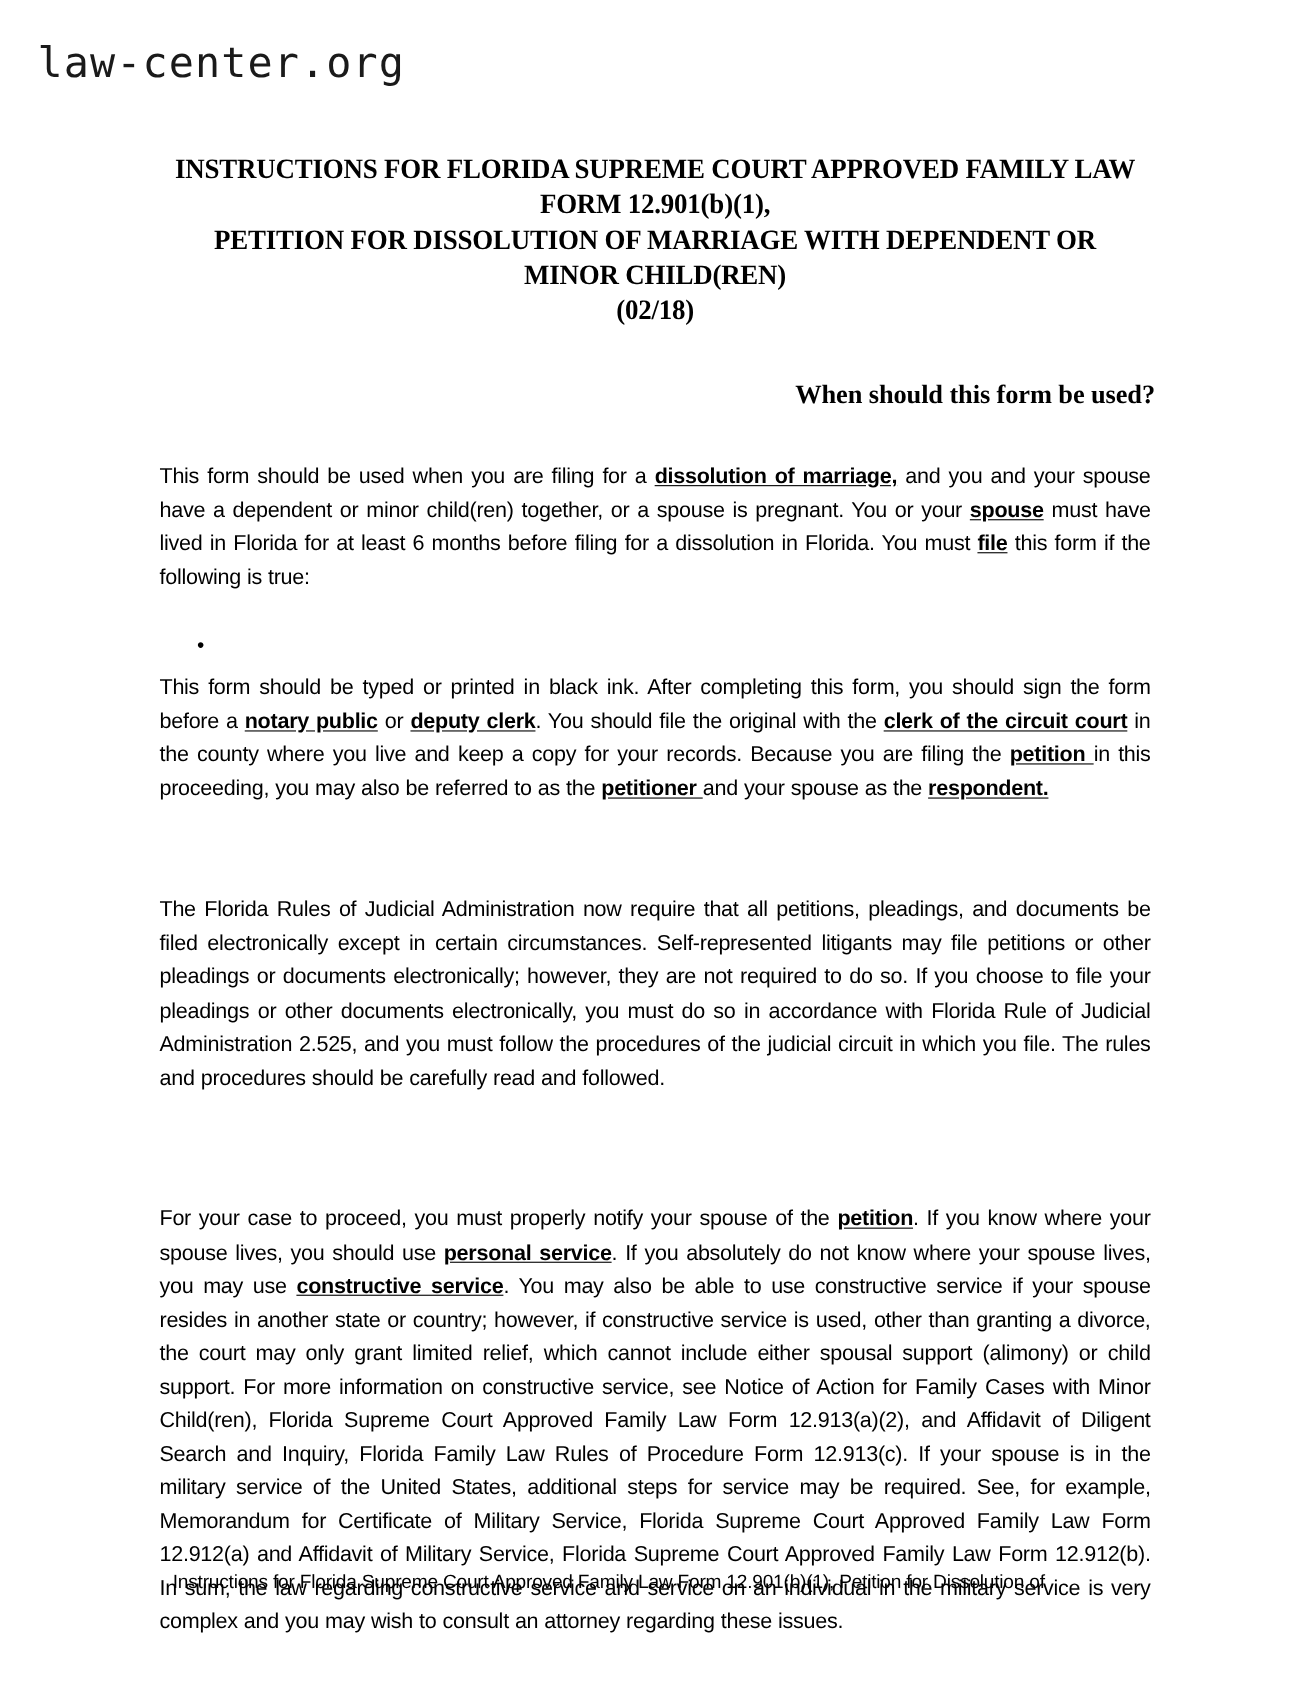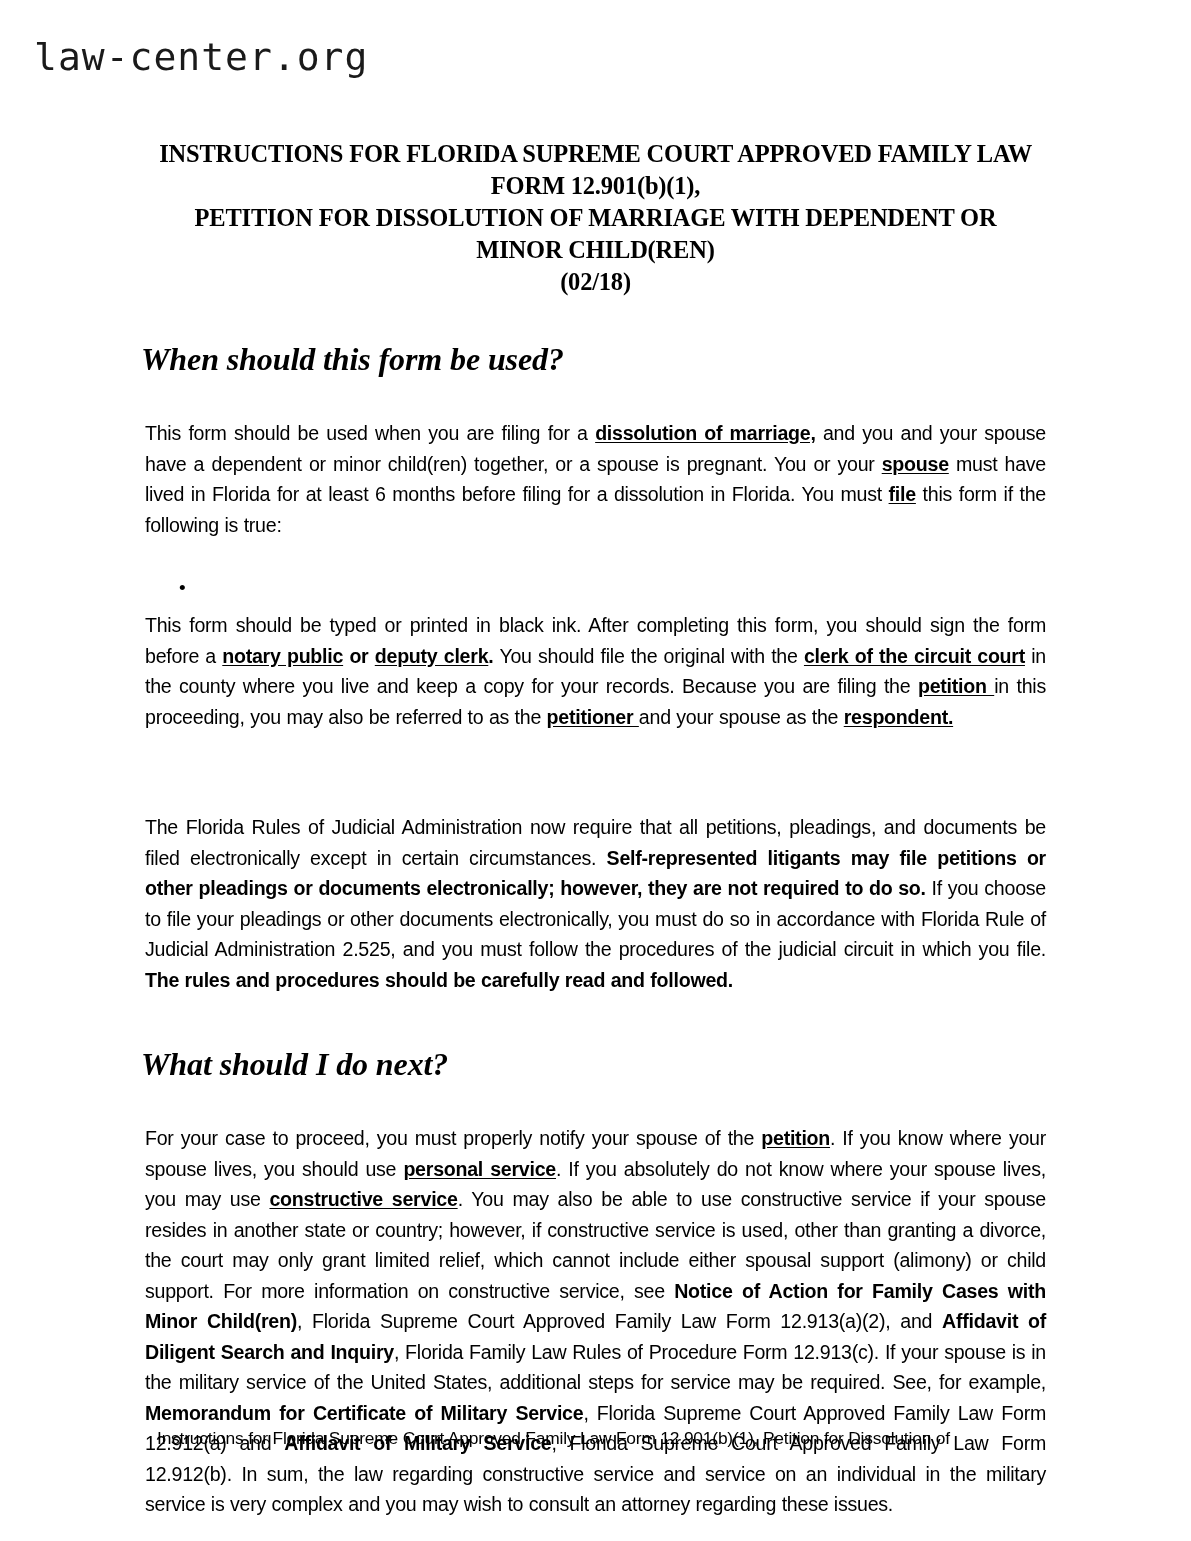--- a/index.html
+++ b/index.html
@@ -57,26 +57,25 @@
     letter-spacing: -0.2px;
     margin: 0;
     transform: scaleX(0.96);
     transform-origin: center top;
   }
   .doc-title .tline { display: block; white-space: nowrap; }
 
   h2.section-heading {
     font-family: "Liberation Serif", "DejaVu Serif", serif;
     font-weight: bold;
-    font-size: 32px;
+    font-size: 24px;
     line-height: 30px;
-    text-align: left;
+    text-align: right;
     margin: 0;
     letter-spacing: -0.1px;
-    font-style: italic;
   }
 
   
   p.body-text {
     font-family: "Liberation Sans", sans-serif;
     font-size: 19.6px;
     line-height: 30.5px;
     text-align: justify;
     text-justify: inter-word;
     margin: 4px;
@@ -115,21 +114,21 @@
     line-height: 30.5px;
   }
 
   
   .bu {
     font-weight: bold;
     text-decoration: underline;
     text-underline-offset: 2px;
   }
   .b {
-    font-weight: bold;
+    font-weight: normal;
   }
 
   
   .footer {
     position: absolute;
     left: 141px;
     top: 1424px;
     width: 909px;
     font-family: "Liberation Sans", sans-serif;
     font-size: 17.4px;
@@ -176,21 +175,20 @@
 
     <div class="sp-36"></div>
 
 
     <div class="sp-36"></div>
 
     <p class="body-text"><span>The Florida Rules of Judicial Administration now require that all petitions, pleadings, and documents be filed electronically except in certain circumstances. </span><span class="b">Self-represented litigants may file petitions or other pleadings or documents electronically; however, they are not required to do so.</span><span> If you choose to file your pleadings or other documents electronically, you must do so in accordance with Florida Rule of Judicial Administration 2.525, and you must follow the procedures of the judicial circuit in which you file. </span><span class="b">The rules and procedures should be carefully read and followed.</span></p>
 
     <div class="sp-50"></div>
 
-    <h2 class="section-heading">What should I do next?</h2>
 
     <div class="sp-40"></div>
 
     <p class="body-text"><span>For your case to proceed, you must properly notify your spouse of the </span><span class="bu">petition</span><span>.  If you know where your spouse lives, you should use </span><span class="bu">personal service</span><span>.  If you absolutely do not know where your spouse lives, you may use </span><span class="bu">constructive service</span><span>.  You may also be able to use constructive service if your spouse resides in another state or country; however, if constructive service is used, other than granting a divorce, the court may only grant limited relief, which cannot include either spousal support (alimony) or child support. For more information on constructive service, see </span><span class="b">Notice of Action for Family Cases with Minor Child(ren)</span><span>, Florida Supreme Court Approved Family Law Form 12.913(a)(2), and </span><span class="b">Affidavit of Diligent Search and Inquiry</span><span>, Florida Family Law Rules of Procedure Form 12.913(c).  If your spouse is in the military service of the United States, additional steps for service may be required.   See, for example, </span><span class="b">Memorandum for Certificate of Military Service</span><span>, Florida Supreme Court Approved Family Law Form 12.912(a) and </span><span class="b">Affidavit of Military Service</span><span>, Florida Supreme Court Approved Family Law Form 12.912(b). In sum, the law regarding constructive service and service on an individual in the military service is very complex and you may wish to consult an attorney regarding these issues.</span></p>
 
   </div>
 
   <div class="footer">
     <span class="fline">Instructions for Florida Supreme Court Approved Family Law Form 12.901(b)(1), Petition for Dissolution of</span>
   </div>

